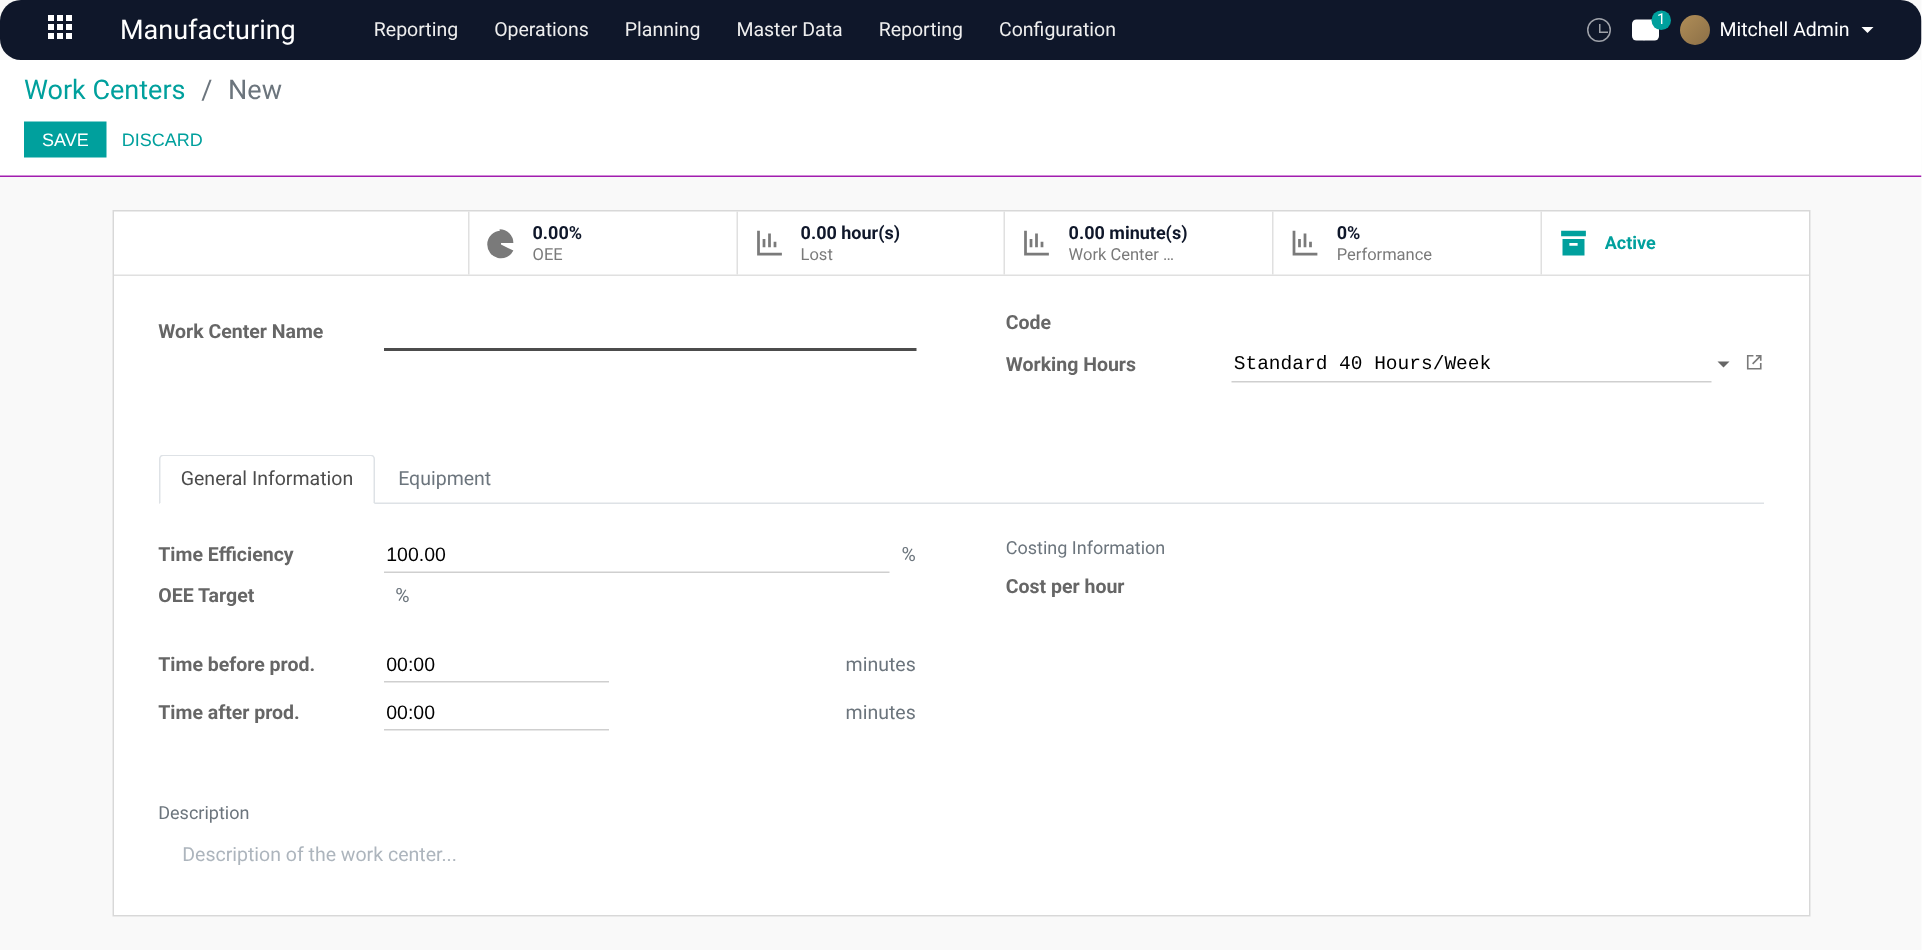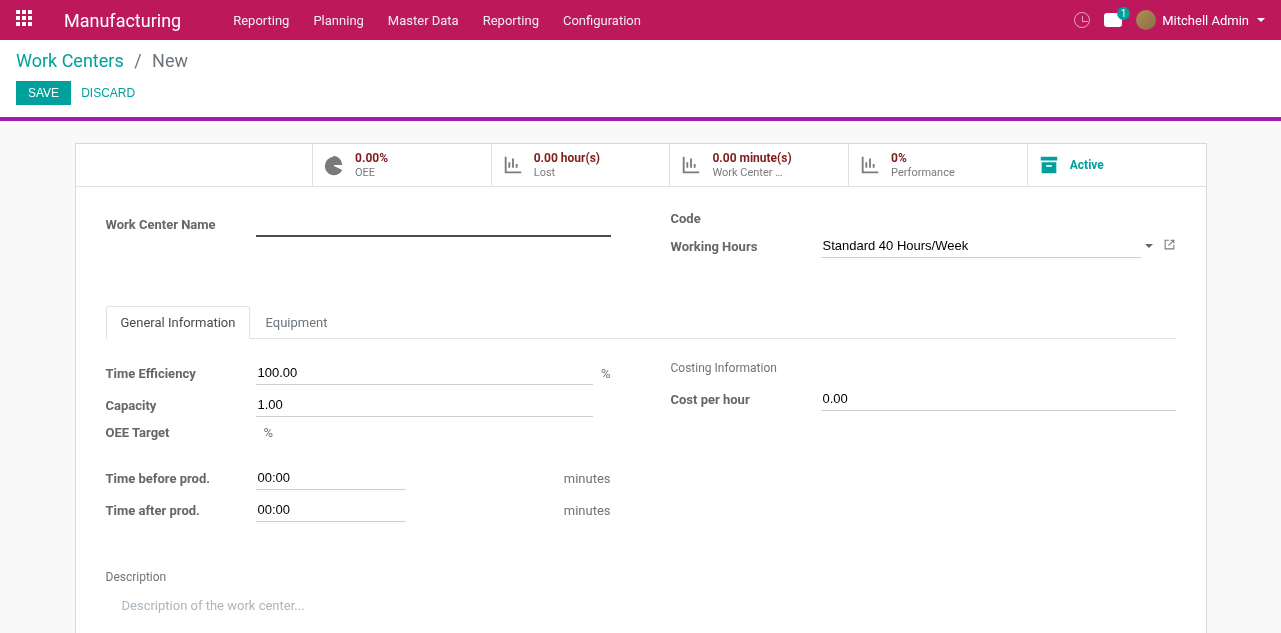--- a/index.html
+++ b/index.html
@@ -1,69 +1,69 @@
 <!DOCTYPE html>
 <html><head>
 <meta charset="utf-8">
 <style>
 * { box-sizing: border-box; margin: 0; padding: 0; }
 body { font-family: -apple-system, BlinkMacSystemFont, "Segoe UI", Roboto, "Helvetica Neue", Arial, sans-serif; font-size: 13px; color: #4c4c4c; background: #f9f9f9; }
 
-.topbar { background: #be185d; color: #fff; height: 40px; display: flex; align-items: center; padding: 0 16px; }
+.topbar { background: #0f172a; color: #fff; height: 40px; display: flex; align-items: center; padding: 0 32px; border-radius: 14px; }
 .apps-icon { width: 20px; height: 20px; display: grid; grid-template-columns: repeat(3, 4px); grid-template-rows: repeat(3, 4px); gap: 2px; margin-right: 28px; cursor: pointer; }
 .apps-icon span { background: #fff; width: 4px; height: 4px; }
 .app-title { font-size: 18px; font-weight: 400; color: #fff; margin-right: 40px; }
 .top-menu { display: flex; gap: 0; }
 .top-menu-item { color: #eee; padding: 0 12px; height: 40px; display: flex; align-items: center; cursor: pointer; font-size: 13px; }
 .top-spacer { flex: 1; }
 .top-right { display: flex; align-items: center; gap: 14px; }
 .clock-icon { width: 16px; height: 16px; border: 1.5px solid rgba(255,255,255,0.6); border-radius: 50%; position: relative; cursor: pointer; }
 .clock-icon::after { content:""; position:absolute; width:5px; height:5px; border-left:1.5px solid rgba(255,255,255,0.6); border-bottom:1.5px solid rgba(255,255,255,0.6); top:3px; left:7px; }
 .chat-wrap { position: relative; cursor: pointer; }
 .chat-icon { width: 18px; height: 14px; background: #fff; border-radius: 3px; position: relative; }
 .chat-icon::after { content:""; position:absolute; bottom:-4px; left:4px; border:4px solid transparent; border-top-color:#fff; }
 .chat-badge { position:absolute; top:-6px; right:-8px; background:#00a09d; color:#fff; font-size:10px; border-radius:8px; padding:0 4px; line-height:13px; min-width:13px; text-align:center; }
 .avatar { width: 20px; height: 20px; border-radius: 50%; background: linear-gradient(135deg,#b08d57,#8b6f47); display:inline-block; }
 .user-block { display:flex; align-items:center; gap:6px; cursor:pointer; color:#fff; font-size:13px; }
 .caret { width:0; height:0; border-left:4px solid transparent; border-right:4px solid transparent; border-top:4px solid #fff; margin-left:2px; }
 
-.control-panel { background:#fff; border-bottom:4px solid #a21caf; padding: 10px 16px 12px; }
+.control-panel { background:#fff; border-bottom:1px solid #a21caf; padding: 10px 16px 12px; }
 .breadcrumbs { font-size: 18px; margin-bottom: 10px; }
 .bc-link { color: #00a09d; cursor: pointer; }
 .bc-sep { color: #6c757d; margin: 0 6px; }
 .bc-current { color: #6c757d; }
 .cp-buttons { display:flex; gap:10px; align-items:center; }
 .btn-primary { background:#00a09d; color:#fff; border:none; padding:5px 12px; font-size:12px; text-transform:uppercase; cursor:pointer; font-weight:500; }
 .btn-link { background:none; border:none; color:#00a09d; font-size:12px; text-transform:uppercase; cursor:pointer; font-weight:500; }
 
 .form-area { padding: 0 0 30px; }
 .sheet-wrap { max-width: 1132px; margin: 22px auto 0; background:#fff; border:1px solid #d8d8d8; }
 
 .stat-bar { display:flex; border-bottom:1px solid #e0e0e0; }
 .stat-spacer { flex:1.5; }
 .stat-box { flex:1; border-left:1px solid #e0e0e0; padding:6px 10px; display:flex; align-items:center; gap:10px; min-height:42px; cursor:pointer; }
 .stat-box svg { width:22px; height:22px; fill:#7a7a7a; flex-shrink:0; }
 .stat-text { display:flex; flex-direction:column; line-height:1.2; overflow:hidden; }
-.stat-value { font-size:12px; font-weight:700; color:#7f1d1d; white-space:nowrap; }
+.stat-value { font-size:12px; font-weight:700; color:#0f172a; white-space:nowrap; }
 .stat-label { font-size:11px; color:#7a7a7a; white-space:nowrap; overflow:hidden; text-overflow:ellipsis; max-width:100px; }
 .stat-active .stat-value { color:#00a09d; font-weight:700; }
 .stat-active svg { fill:#00a09d; }
 
 .form-body { padding: 24px 30px 30px; }
 .row { display:flex; gap:60px; }
 .col { flex:1; min-width:0; }
 .field { display:flex; align-items:center; margin-bottom:8px; }
 .field-label { width:150px; font-weight:700; color:#666; font-size:13px; flex-shrink:0; }
 .field-input { flex:1; }
 .input { width:100%; border:none; border-bottom:1px solid #cfcfcf; padding:4px 2px; font-size:13px; background:transparent; outline:none; }
 .name-input { font-size:14px; border-bottom:2px solid #4c4c4c; }
 .field-suffix { margin-left:8px; color:#6c757d; font-size:13px; }
 .narrow-input { width:150px; }
 .m2o { display:flex; align-items:center; }
-.m2o .input { flex:1; }
+.m2o .input { flex:1;font-family:Liberation Mono, monospace; }
 .m2o-caret { width:0; height:0; border-left:4px solid transparent; border-right:4px solid transparent; border-top:4px solid #666; margin-left:4px; cursor:pointer; }
 .ext-link { margin-left:10px; color:#7a7a7a; cursor:pointer; }
 
 .tabs { display:flex; border-bottom:1px solid #dee2e6; margin-top:40px; }
 .tab { padding:8px 14px; border:1px solid transparent; border-bottom:none; cursor:pointer; color:#6c757d; font-size:13px; margin-bottom:-1px;text-align:center; }
 .tab.active { border-color:#dee2e6; border-bottom:1px solid #fff; color:#4c4c4c; background:#fff; border-radius:3px 3px 0 0; }
 
 .tab-content { padding-top:22px; }
 .section-title { font-size:12px; color:#6c757d; font-weight:400; margin:0 0 12px; }
 .desc-section { margin-top:40px; }
@@ -80,20 +80,21 @@
       <span></span>
       <span></span>
       <span></span>
       <span></span>
       <span></span>
       <span></span>
   </div>
   <div class="app-title">Manufacturing</div>
   <nav class="top-menu">
     <div class="top-menu-item">Reporting</div>
+    <div class="top-menu-item">Operations</div>
     <div class="top-menu-item">Planning</div>
     <div class="top-menu-item">Master Data</div>
     <div class="top-menu-item">Reporting</div>
     <div class="top-menu-item">Configuration</div>
   </nav>
   <div class="top-spacer"></div>
   <div class="top-right">
     <div class="clock-icon"></div>
     <div class="chat-wrap">
       <div class="chat-icon"></div>
@@ -208,25 +209,20 @@
 
       <div class="tab-content">
         <div class="row">
           <div class="col">
             <div class="field">
               <div class="field-label">Time Efficiency</div>
               <div class="field-input"><input class="input" type="text" value="100.00" style=""></div>
               <div class="field-suffix">%</div>
             </div>
             <div class="field">
-              <div class="field-label">Capacity</div>
-              <div class="field-input"><input class="input" type="text" value="1.00" style=""></div>
-              <div class="field-suffix" style="visibility:hidden">%</div>
-            </div>
-            <div class="field">
               <div class="field-label">OEE Target</div>
               <div class="field-suffix">%</div>
             </div>
 
             <div style="height:18px"></div>
 
             <div class="field">
               <div class="field-label">Time before prod.</div>
               <div class="field-input"><input class="input narrow-input" type="text" value="00:00" style=""></div>
               <div class="field-suffix">minutes</div>
@@ -235,21 +231,20 @@
               <div class="field-label">Time after prod.</div>
               <div class="field-input"><input class="input narrow-input" type="text" value="00:00" style=""></div>
               <div class="field-suffix">minutes</div>
             </div>
           </div>
 
           <div class="col">
             <h2 class="section-title">Costing Information</h2>
             <div class="field">
               <div class="field-label">Cost per hour</div>
-              <div class="field-input"><input class="input" type="text" value="0.00" style=""></div>
             </div>
           </div>
         </div>
 
         <div class="desc-section">
           <h2 class="section-title">Description</h2>
           <div class="desc-placeholder">Description of the work center...</div>
         </div>
       </div>
 

